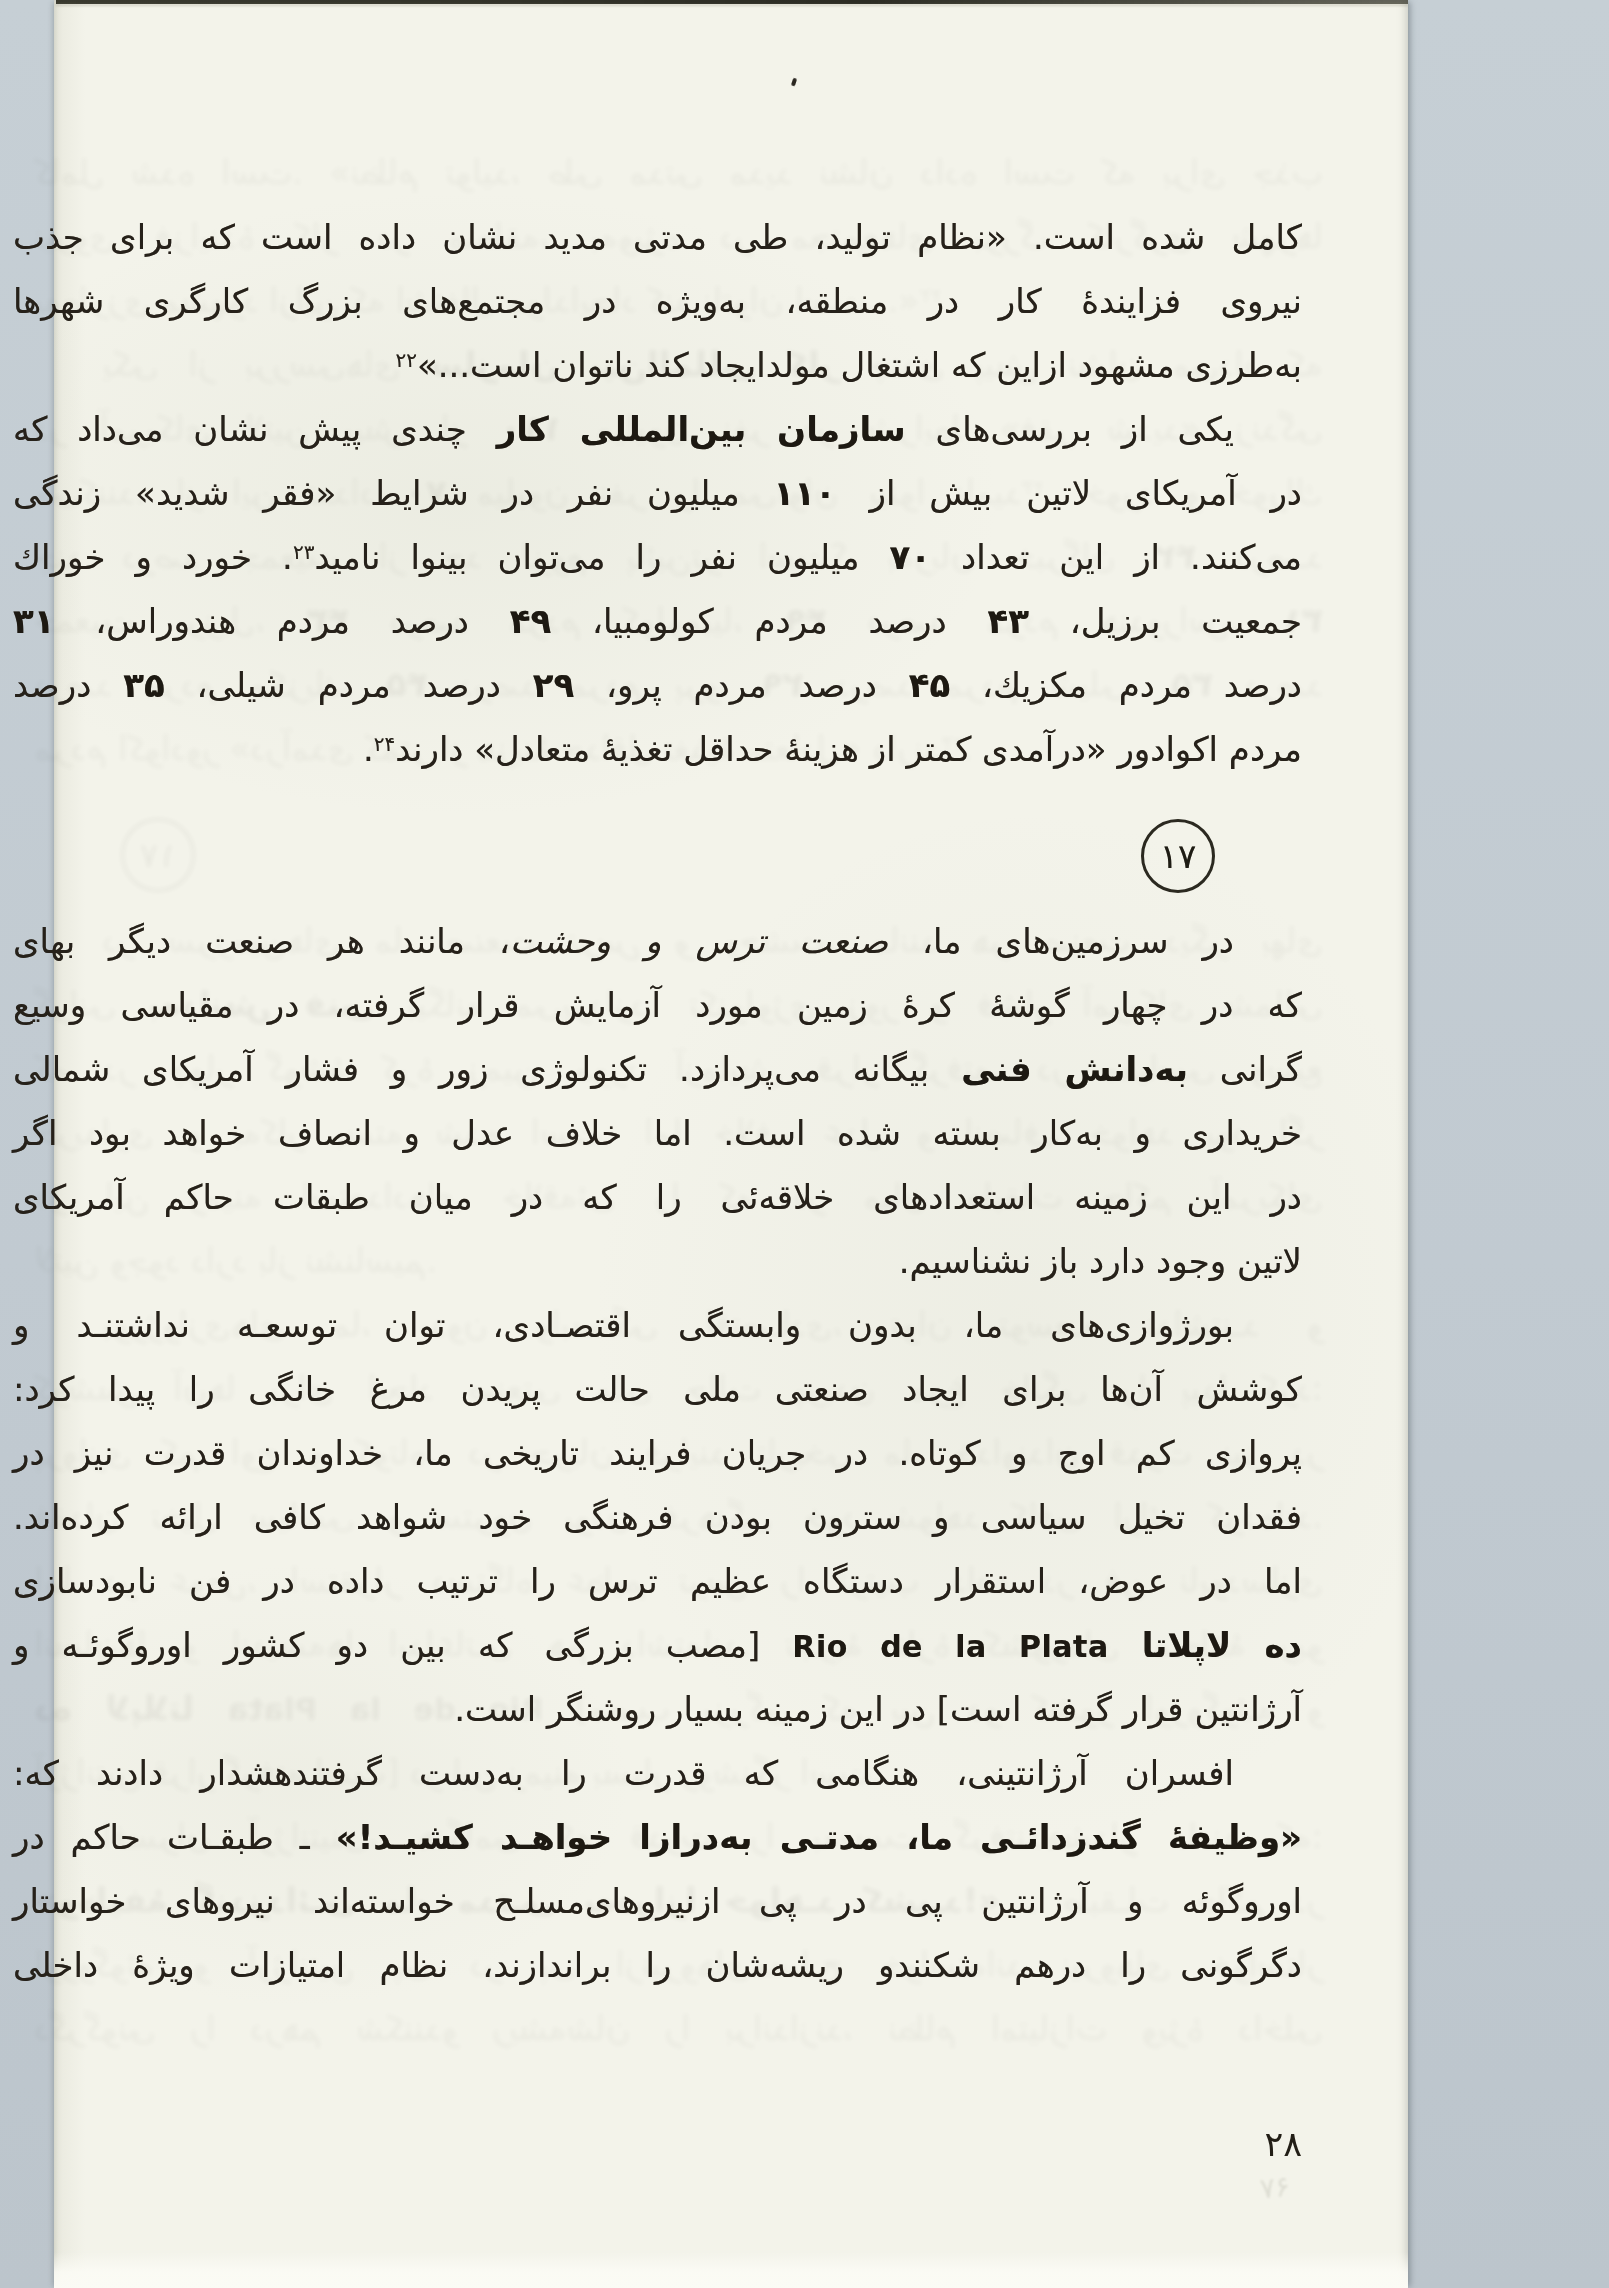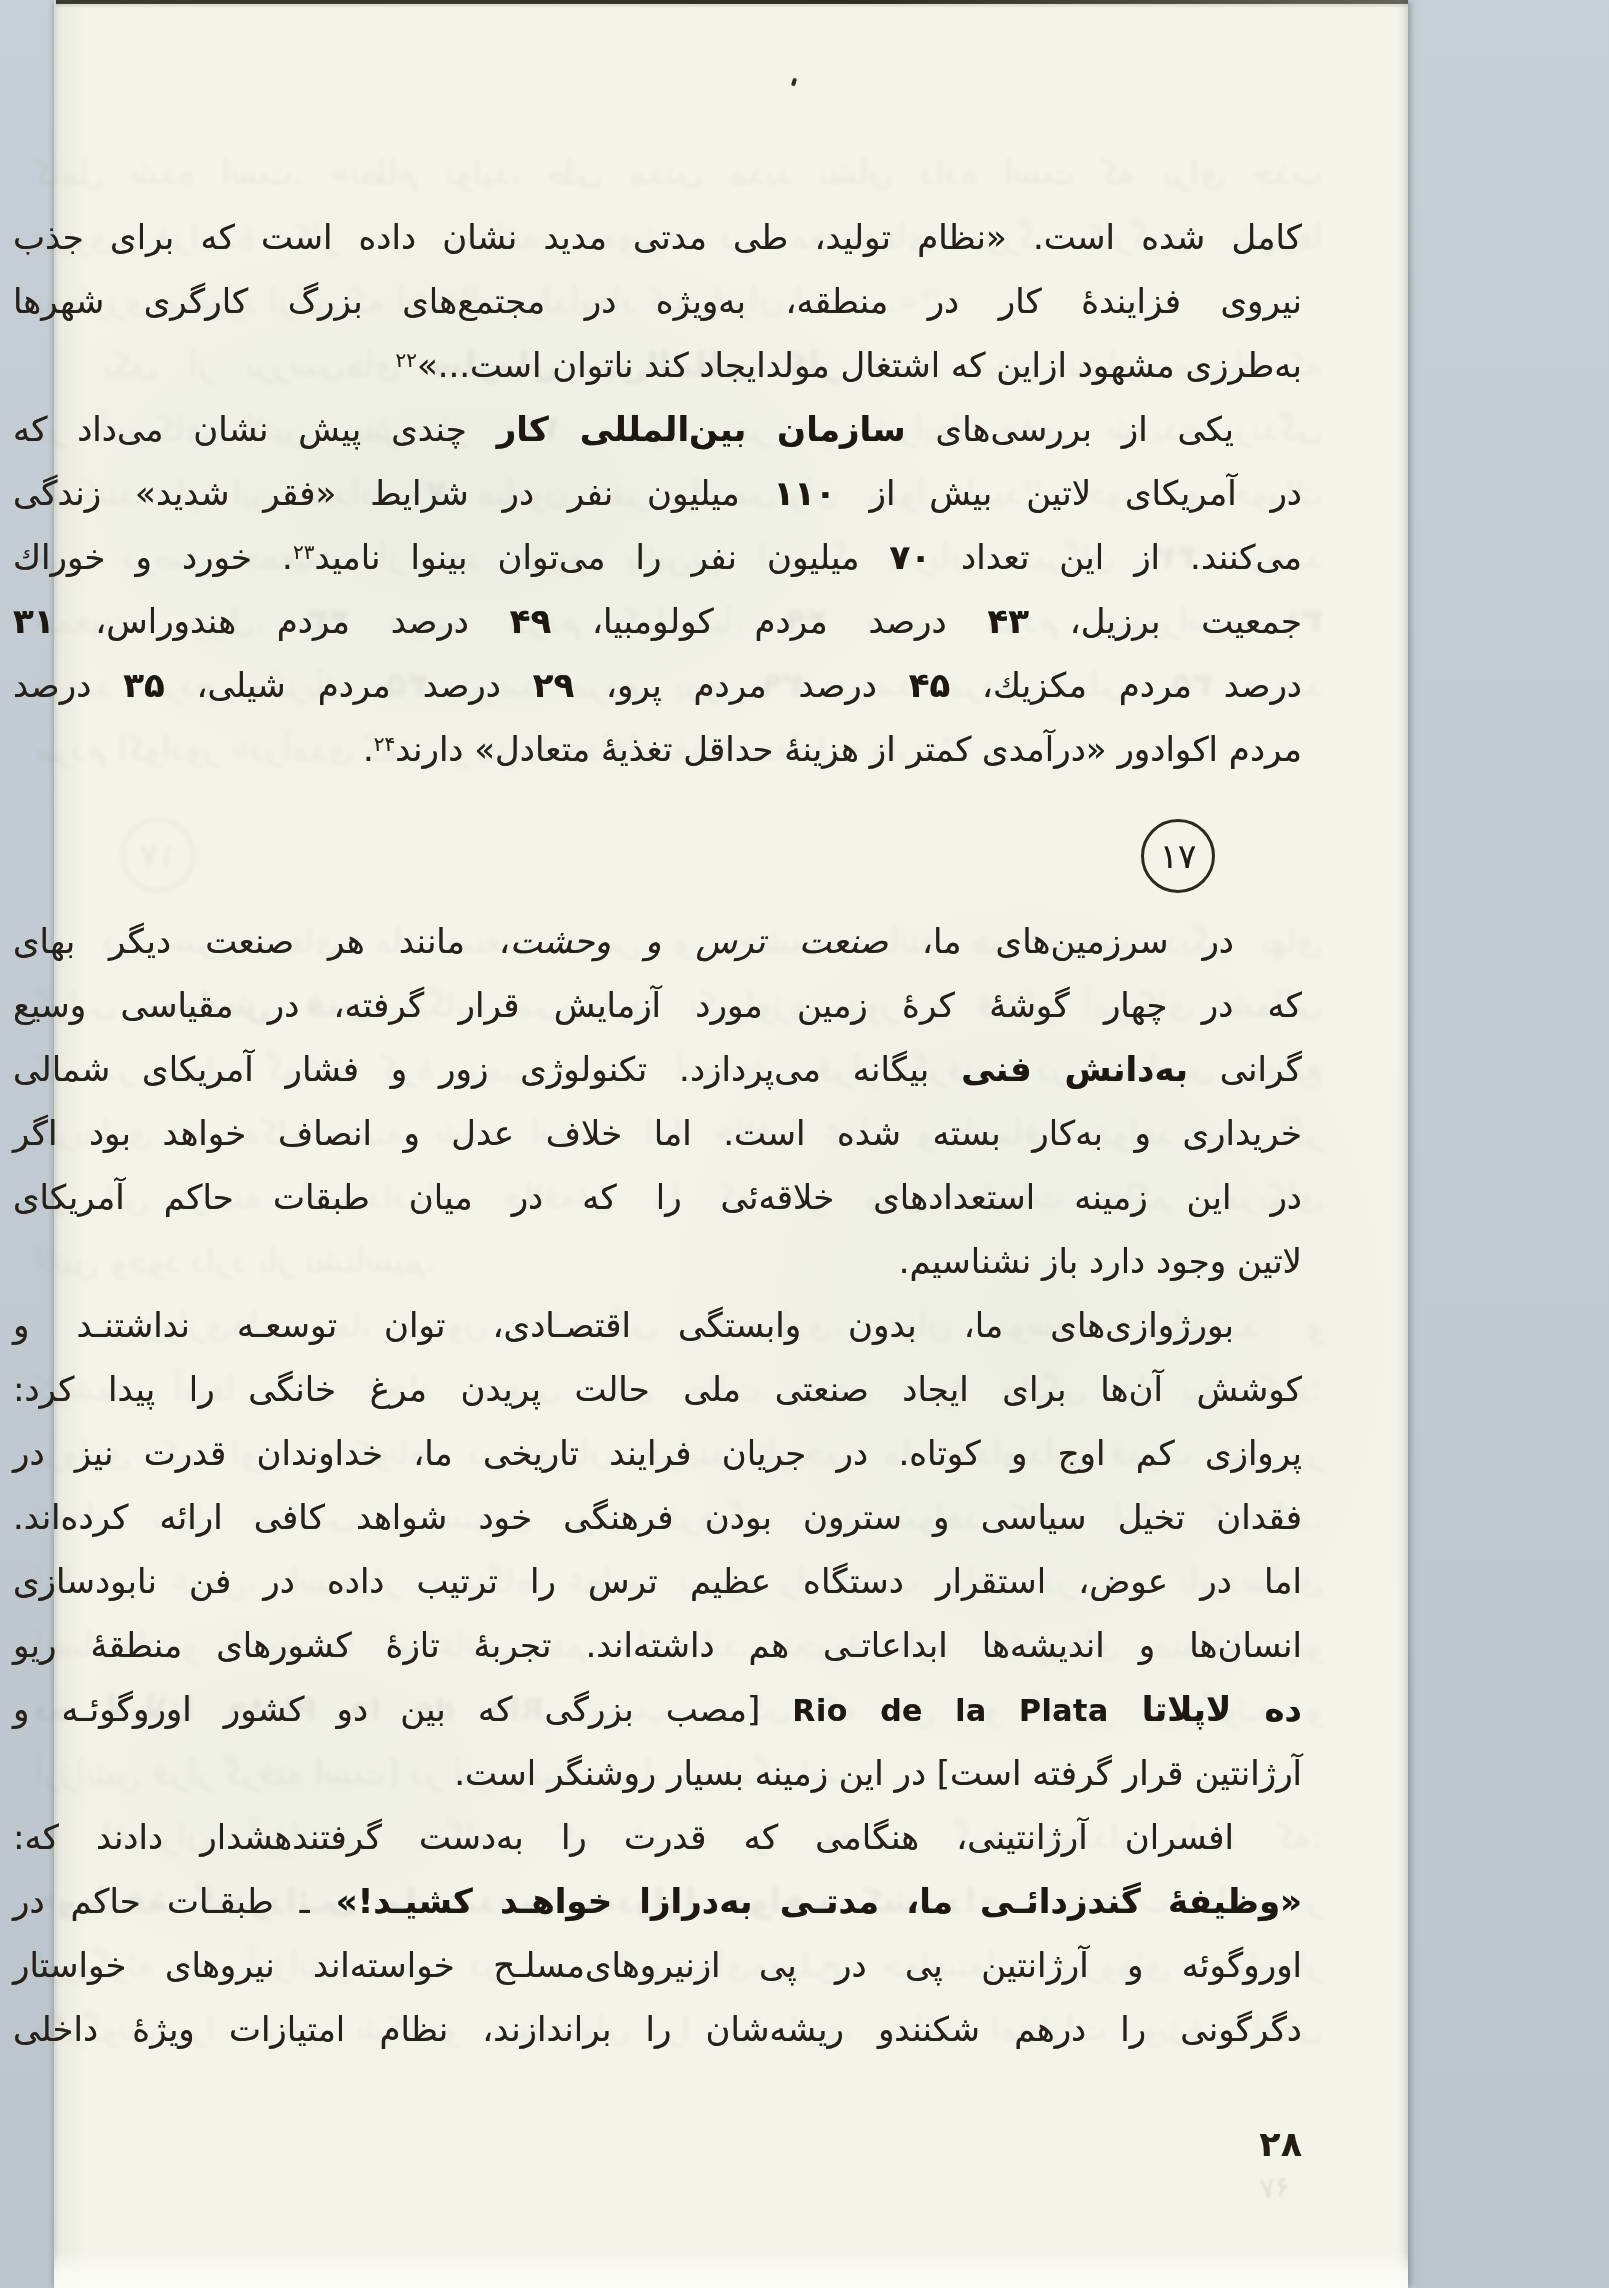--- a/index.html
+++ b/index.html
@@ -51,21 +51,21 @@
   .secbreak{position:relative;height:128px;}
   .circle{
     position:absolute;top:38px;right:87px;width:74px;height:74px;
     border:3.7px solid #2b2920;border-radius:50%;
     display:flex;align-items:center;justify-content:center;
     font-size:34px;font-weight:400;color:#1e1c14;
     box-sizing:border-box;
   }
   .pagenum{
     position:absolute;top:2124px;right:106px;
-    font-size:35px;font-weight:700;color:#221e16;direction:rtl;
+    font-size:35px;font-weight:400;color:#221e16;direction:rtl;
   }
   .ghostnum{
     position:absolute;top:2171px;right:118px;
     font-size:28px;color:#6d6d5c;opacity:.16;filter:blur(1.1px);
     transform:rotate(-6deg);direction:rtl;
   }
   .ghost{
     position:absolute;top:140px;right:85px;width:1289px;
     direction:rtl;font-size:34px;color:#4a4a3c;
     transform:scaleX(-1);filter:blur(2.1px);opacity:.05;
@@ -154,21 +154,20 @@
         <div class="ln"><span class="sg-n">خریداری و به‌کار بسته شده است. اما خلاف عدل و انصاف خواهد بود اگر</span></div>
         <div class="ln"><span class="sg-n">در این زمینه استعدادهای خلاقه‌ئی را که در میان طبقات حاکم آمریکای</span></div>
         <div class="ln last"><span class="sg-n">لاتین وجود دارد باز نشناسیم.</span></div>
       </div>
     <div>
         <div class="ln ind"><span class="sg-n">بورژوازی‌های ما، بدون وابستگی اقتصـادی، توان توسعـه نداشتنـد و</span></div>
         <div class="ln"><span class="sg-n">کوشش آن‌ها برای ایجاد صنعتی ملی حالت پریدن مرغ خانگی را پیدا کرد:</span></div>
         <div class="ln"><span class="sg-n">پروازی کم اوج و کوتاه. در جریان فرایند تاریخی ما، خداوندان قدرت نیز در</span></div>
         <div class="ln"><span class="sg-n">فقدان تخیل سیاسی و سترون بودن فرهنگی خود شواهد کافی ارائه کرده‌اند.</span></div>
         <div class="ln"><span class="sg-n">اما در عوض، استقرار دستگاه عظیم ترس را ترتیب داده در فن نابودسازی</span></div>
-        <div class="ln"><span class="sg-n">انسان‌ها و اندیشه‌ها ابداعاتـی هم داشته‌اند. تجربهٔ تازهٔ کشورهای منطقهٔ ریو</span></div>
         <div class="ln"><span class="sg-b">ده لاپلاتا </span><span class="sg-lat">Rio de la Plata</span><span class="sg-n"> [مصب بزرگی که بین دو کشور اوروگوئـه و</span></div>
         <div class="ln last"><span class="sg-n">آرژانتین قرار گرفته است] در این زمینه بسیار روشنگر است.</span></div>
       </div>
     <div>
         <div class="ln ind"><span class="sg-n">افسران آرژانتینی، هنگامی که قدرت را به‌دست گرفتندهشدار دادند که:</span></div>
         <div class="ln"><span class="sg-b">«وظیفهٔ گندزدائـی ما، مدتـی به‌درازا خواهـد کشیـد!»</span><span class="sg-n"> ـ طبقـات حاکم در</span></div>
         <div class="ln"><span class="sg-n">اوروگوئه و آرژانتین پی در پی ازنیروهای‌مسلـح خواسته‌اند نیروهای خواستار</span></div>
         <div class="ln"><span class="sg-n">دگرگونی را درهم شکنندو ریشه‌شان را براندازند، نظام امتیازات ویژهٔ داخلی</span></div>
       </div>
   </div>

